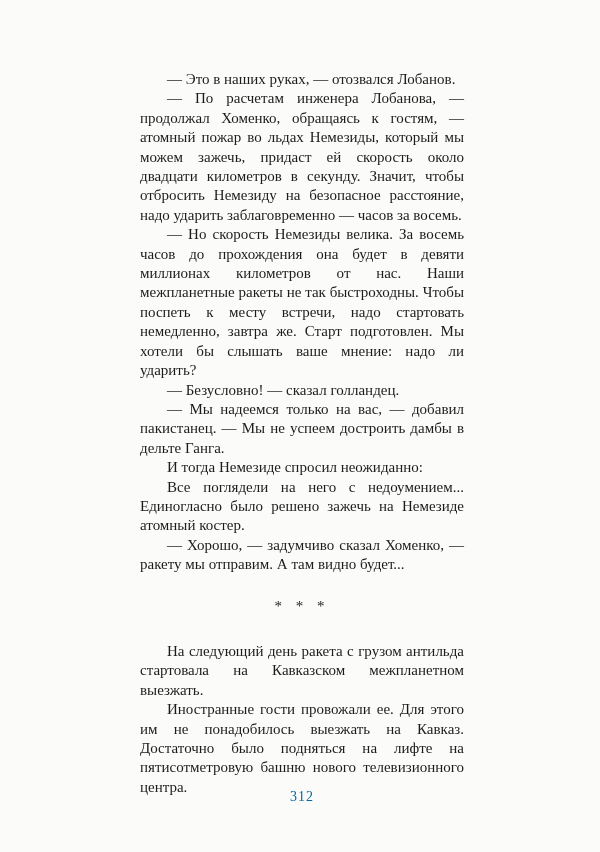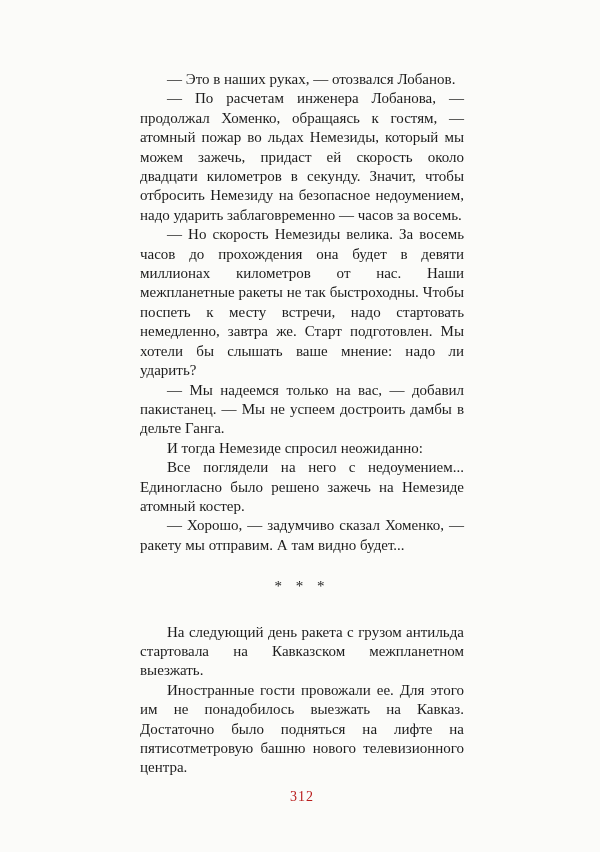--- a/index.html
+++ b/index.html
@@ -38,31 +38,32 @@
       font-size: 15px;
     }
     .page-number {
       position: absolute;
       left: 140px;
       top: 789px;
       width: 324px;
       text-align: center;
       font-size: 14px;
       letter-spacing: 1px;
-      color: #b91c1c;
+      color: #0369a1;
     }
   </style>
 </head>
 <body>
 
 <div class="page">
   <div class="text-column">
     <p class="para">— Это в наших руках, — отозвался Лобанов.</p>
-    <p class="para">— По расчетам инженера Лобанова, — продолжал Хоменко, обращаясь к гостям, — атомный пожар во льдах Немезиды, который мы можем зажечь, придаст ей скорость около двадцати километров в секунду. Значит, чтобы отбросить Немезиду на безопасное недоумением, надо ударить заблаговременно — часов за восемь.</p>
+    <p class="para">— По расчетам инженера Лобанова, — продолжал Хоменко, обращаясь к гостям, — атомный пожар во льдах Немезиды, который мы можем зажечь, придаст ей скорость около двадцати километров в секунду. Значит, чтобы отбросить Немезиду на безопасное расстояние, надо ударить заблаговременно — часов за восемь.</p>
     <p class="para">— Но скорость Немезиды велика. За восемь часов до прохождения она будет в девяти миллионах километров от нас. Наши межпланетные ракеты не так быстроходны. Чтобы поспеть к месту встречи, надо стартовать немедленно, завтра же. Старт подготовлен. Мы хотели бы слышать ваше мнение: надо ли ударить?</p>
+    <p class="para">— Безусловно! — сказал голландец.</p>
     <p class="para">— Мы надеемся только на вас, — добавил пакистанец. — Мы не успеем достроить дамбы в дельте Ганга.</p>
     <p class="para">И тогда Немезиде спросил неожиданно:</p>
     <p class="para">Все поглядели на него с недоумением... Единогласно было решено зажечь на Немезиде атомный костер.</p>
     <p class="para">— Хорошо, — задумчиво сказал Хоменко, — ракету мы отправим. А там видно будет...</p>
     <p class="separator">* * *</p>
     <p class="para">На следующий день ракета с грузом антильда стартовала на Кавказском межпланетном выезжать.</p>
     <p class="para">Иностранные гости провожали ее. Для этого им не понадобилось выезжать на Кавказ. Достаточно было подняться на лифте на пятисотметровую башню нового телевизионного центра.</p>
 
   </div>
   <div class="page-number">312</div>

